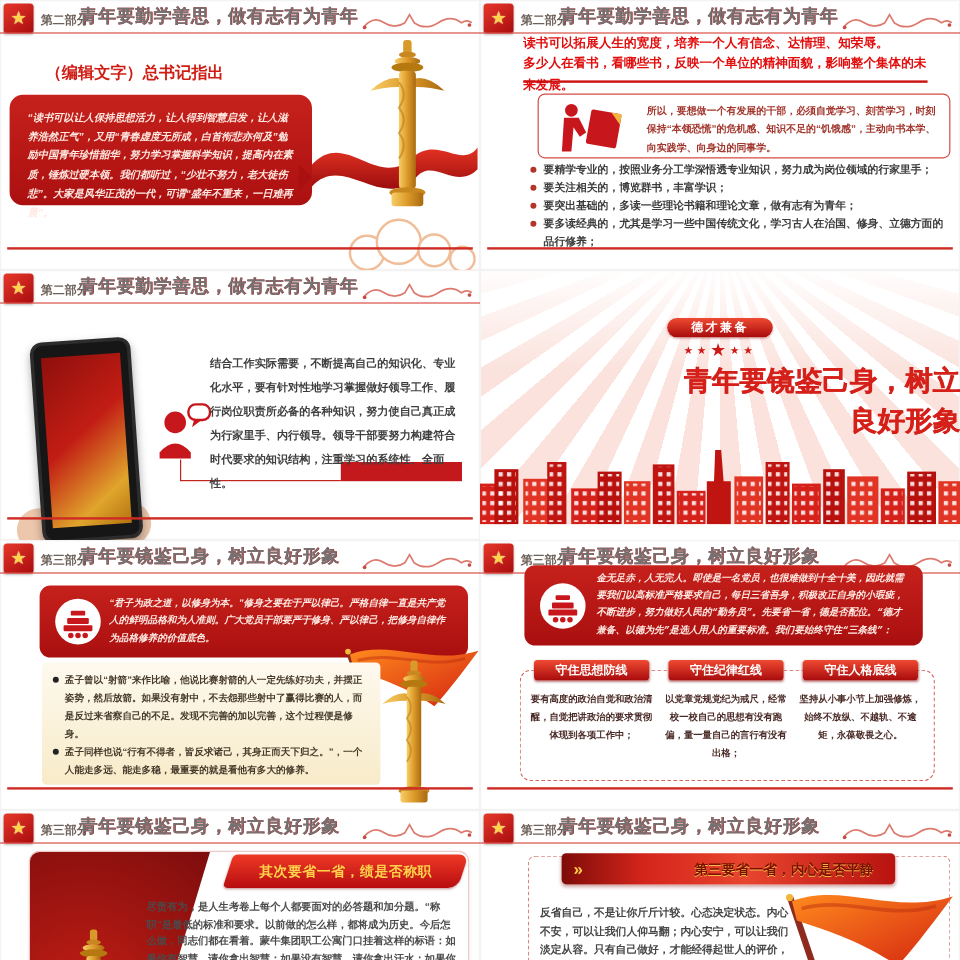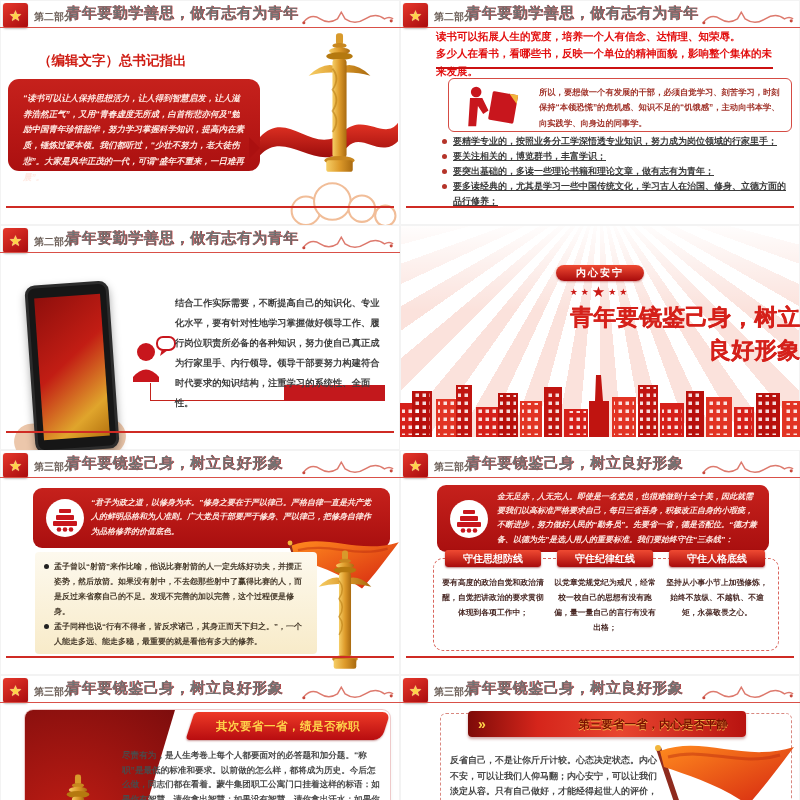--- a/index.html
+++ b/index.html
@@ -28,21 +28,21 @@
   .s1-pillar{position:absolute;left:292px;top:28px;width:95px;height:150px;}
   .s1-ribbon{position:absolute;left:258px;top:96px;width:142px;height:72px;}
   .s1-clouds{position:absolute;left:278px;top:172px;width:125px;height:56px;}
   
   .s2-intro{position:absolute;left:36px;top:28px;width:345px;font-size:10.5px;font-weight:900;color:#e20d0d;line-height:1.65;}
   .s2-hr{position:absolute;left:36px;top:67px;width:337px;height:2px;background:#cc1111;}
   .s2-box{position:absolute;left:48px;top:78px;width:342px;height:52px;border:1px solid #d54c44;border-radius:6px;background:#fff;}
   .s2-reader{position:absolute;left:12px;top:5px;width:62px;height:44px;}
   .s2-callout{position:absolute;left:90px;top:6px;right:10px;font-size:8.3px;font-weight:bold;color:#a2352c;line-height:1.85;}
   .s2-bullets{position:absolute;left:42px;top:134px;right:12px;}
-  .s2-bullets .li{position:relative;padding-left:11px;font-size:9px;font-weight:bold;color:#3c3c3c;line-height:15px;text-decoration:underline;}
+  .s2-bullets .li{position:relative;padding-left:11px;font-size:9px;font-weight:bold;color:#3c3c3c;line-height:15px;}
   .s2-bullets .li i{position:absolute;left:0;top:5px;width:5px;height:5px;border-radius:50%;background:#b5342a;}
   
   .s3-tablet{position:absolute;left:30px;top:58px;width:78px;height:162px;background:#161616;border-radius:10px;
              border:3px solid #2c2c2c;transform:rotate(-4deg);box-shadow:0 4px 8px rgba(0,0,0,.35);}
   .s3-screen{position:absolute;left:6px;top:10px;right:6px;bottom:10px;
              background:linear-gradient(140deg,#8e0f0c,#c21d14 45%,#e0a52c 80%,#b4720f);}
   .s3-hand{position:absolute;left:14px;top:196px;width:112px;height:36px;background:#ecc7ab;border-radius:18px;transform:rotate(-4deg);}
   .s3-talk{position:absolute;left:131px;top:110px;width:46px;height:48px;}
   .s3-para{position:absolute;left:175px;top:68px;width:212px;font-size:9.3px;font-weight:bold;color:#3f3f3f;line-height:20px;}
   .s3-lv{position:absolute;left:150px;top:158px;width:1px;height:18px;background:#c3231c;}
@@ -69,21 +69,21 @@
              font-size:8px;font-weight:bold;font-style:italic;color:#ffe9e2;line-height:1.8;}
   .s5-qbox{left:33px;top:38px;width:357px;height:60px;}
   .s5-qbox .qtx{left:58px;}
   .s5-yellow{position:absolute;left:35px;top:102px;width:282px;height:102px;border-radius:4px;
              background:linear-gradient(180deg,#fdf9ee,#f8ebc9);box-sizing:border-box;padding:7px 10px 0 8px;}
   .s5-yellow .li{position:relative;padding-left:11px;font-size:8px;font-weight:bold;color:#463a2b;line-height:15px;}
   .s5-yellow .li i{position:absolute;left:1px;top:5px;width:5px;height:5px;border-radius:50%;background:#222;}
   .s5-pillar{position:absolute;left:305px;top:96px;width:80px;height:128px;}
   .s5-flag{position:absolute;left:282px;top:88px;width:120px;height:58px;}
   
-  .s6-qbox{left:37px;top:35px;width:332px;height:67px;}
+  .s6-qbox{left:37px;top:21px;width:332px;height:67px;font-family:Liberation Mono, monospace;}
   .s6-dash{position:absolute;left:33px;top:108px;width:344px;height:91px;border:1px dashed #d9655c;border-radius:10px;}
   .s6-cols{position:absolute;left:33px;top:100px;width:344px;display:flex;justify-content:space-between;padding:0 8px;box-sizing:border-box;}
   .s6-col{width:104px;text-align:center;}
   .s6-colpill{margin:0 auto;width:96px;height:17px;border-radius:3px;background:linear-gradient(180deg,#ef4a32,#a80b0c);
               color:#fff;font-size:10px;font-weight:bold;display:flex;align-items:center;justify-content:center;
               box-shadow:0 1px 2px rgba(120,0,0,.5);}
   .s6-coltx{margin-top:8px;font-size:7.8px;font-weight:bold;color:#4a2a26;line-height:15px;}
   
   .s7-card{position:absolute;left:25px;top:35px;width:365px;height:200px;background:#fff;border-radius:8px;
            box-shadow:0 0 0 1px #eecaca,0 2px 5px rgba(0,0,0,.08);overflow:hidden;}
@@ -311,21 +311,21 @@
         <use href="#talk"></use>
       </svg>
     <div class="s3-lv"></div>
     <div class="s3-lh"></div>
     <div class="s3-bar"></div>
     <div class="s3-para">结合工作实际需要，不断提高自己的知识化、专业化水平，要有针对性地学习掌握做好领导工作、履行岗位职责所必备的各种知识，努力使自己真正成为行家里手、内行领导。领导干部要努力构建符合时代要求的知识结构，注重学习的系统性、全面性。</div>
     <div class="foot"></div>
   </section>
 
   <section class="slide s4" style="left:400px;top:225px">
-    <div class="s4-pill">内心安宁</div>
+    <div class="s4-pill">德才兼备</div>
     <div class="s4-stars">
       <span class="sm">★★</span><span class="lg">★</span><span class="sm">★★</span>
     </div>
     <div class="s4-title">
       <div>青年要镜鉴己身，树立</div>
       <div>良好形象</div>
     </div>
     <svg class="s4-sky" viewBox="0 0 400 62" preserveAspectRatio="none">
         <use href="#sky"></use>
       </svg>

